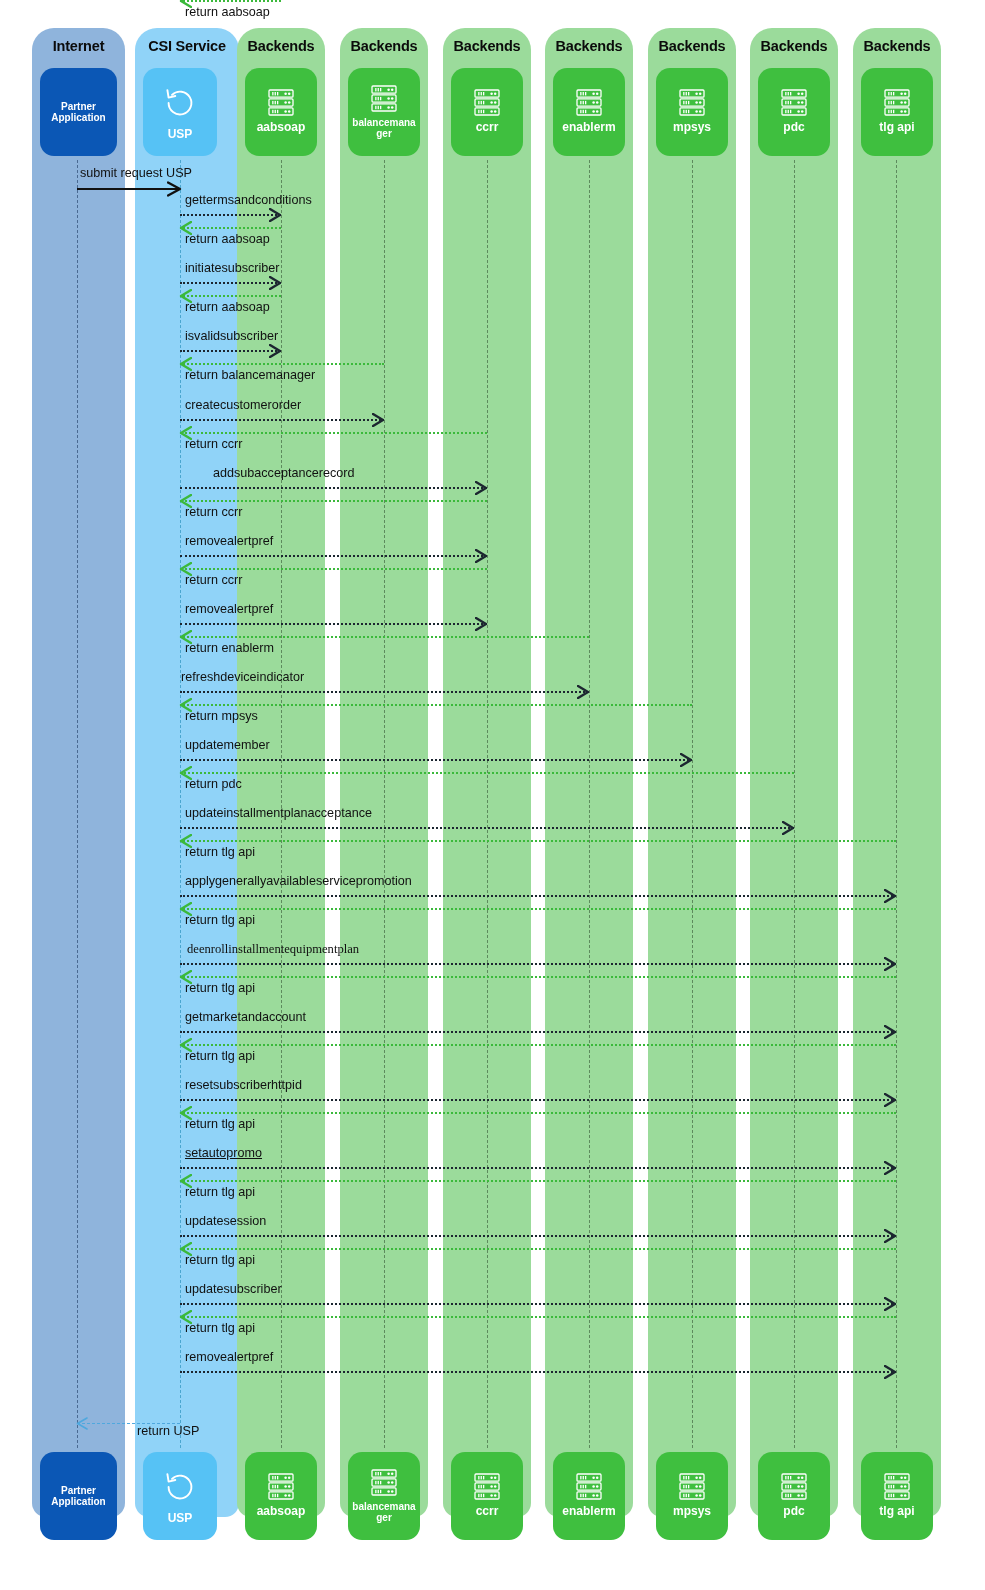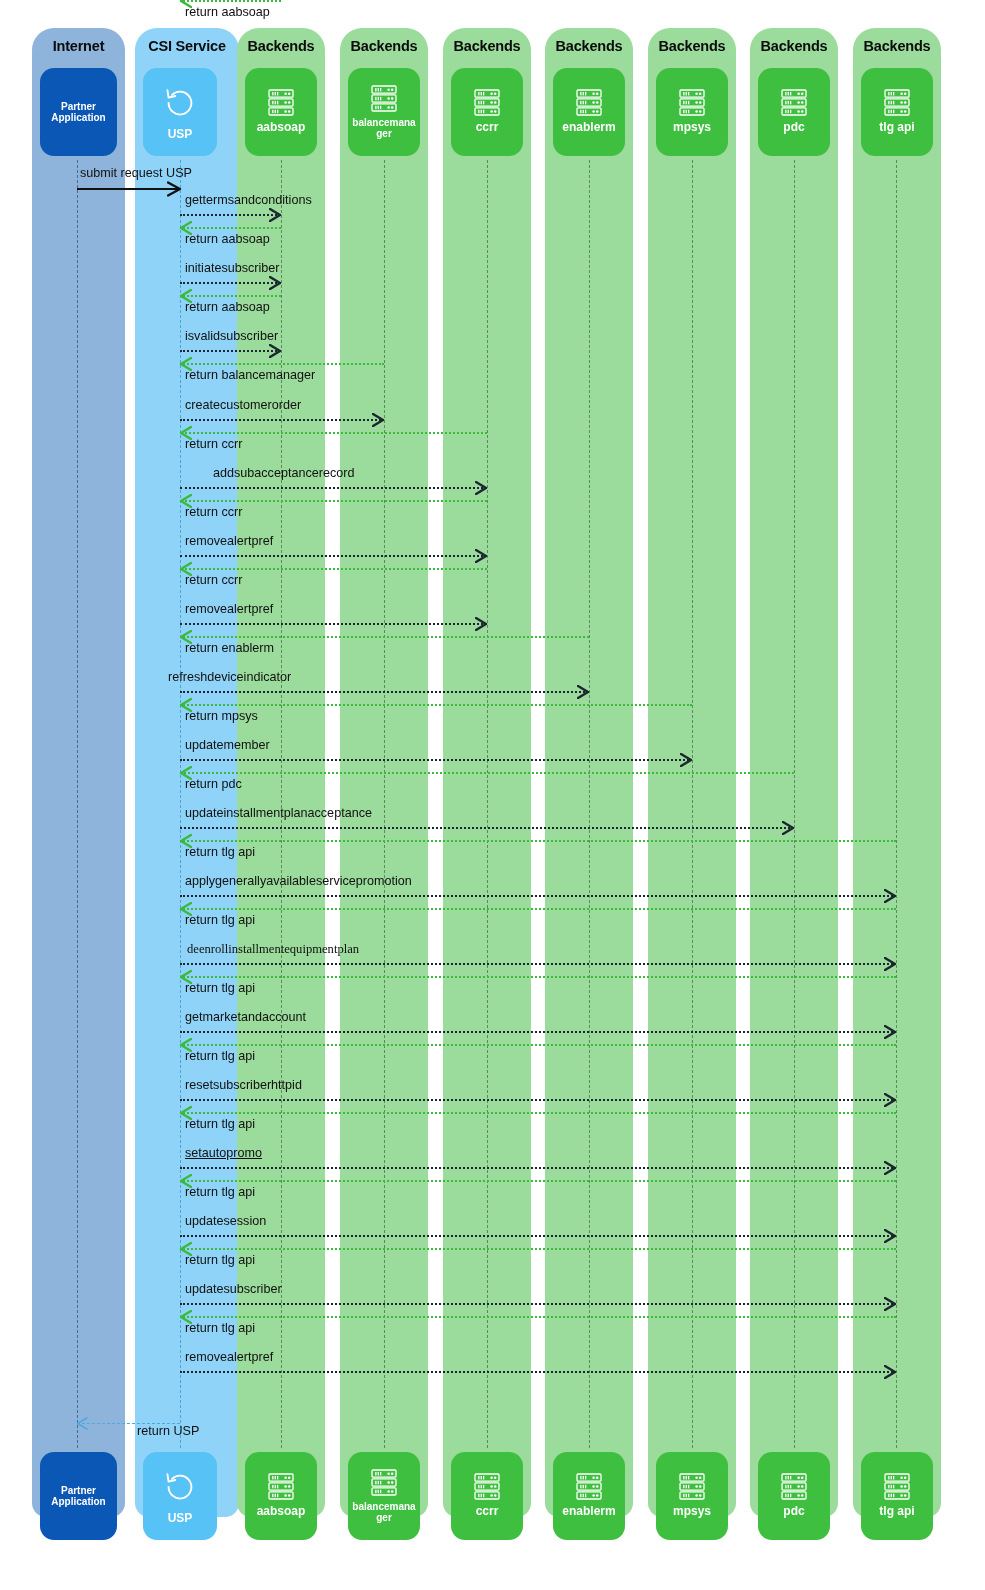--- a/index.html
+++ b/index.html
@@ -629,21 +629,21 @@
           <path d="M12 1 L2 7 L12 13" fill="none" stroke="#3BB93B" stroke-width="2.4" stroke-linecap="round" stroke-linejoin="round"></path>
         </svg>
       </div>
       <div class="msg-label" style="left: 185px; top: 574px;">return ccrr</div>
       <div class="msg-line dot-black" style="left: 180px; top: 691px; width: 409px;"></div>
       <div class="arrowhead" style="left: 577px; top: 685px;">
         <svg width="13" height="14" viewBox="0 0 13 14">
           <path d="M1 1 L11 7 L1 13" fill="none" stroke="#1c2630" stroke-width="2.4" stroke-linecap="round" stroke-linejoin="round"></path>
         </svg>
       </div>
-      <div class="msg-label" style="left: 168px; top: 671px;">refreshdeviceindicator</div>
+      <div class="msg-label" style="left: 181px; top: 671px;">refreshdeviceindicator</div>
       <div class="msg-line dot-green" style="left: 180px; top: 636px; width: 409px;"></div>
       <div class="arrowhead" style="left: 179px; top: 630px;">
         <svg width="13" height="14" viewBox="0 0 13 14">
           <path d="M12 1 L2 7 L12 13" fill="none" stroke="#3BB93B" stroke-width="2.4" stroke-linecap="round" stroke-linejoin="round"></path>
         </svg>
       </div>
       <div class="msg-label" style="left: 185px; top: 642px;">return enablerm</div>
       <div class="msg-line dot-black" style="left: 180px; top: 759px; width: 512px;"></div>
       <div class="arrowhead" style="left: 680px; top: 753px;">
         <svg width="13" height="14" viewBox="0 0 13 14">

